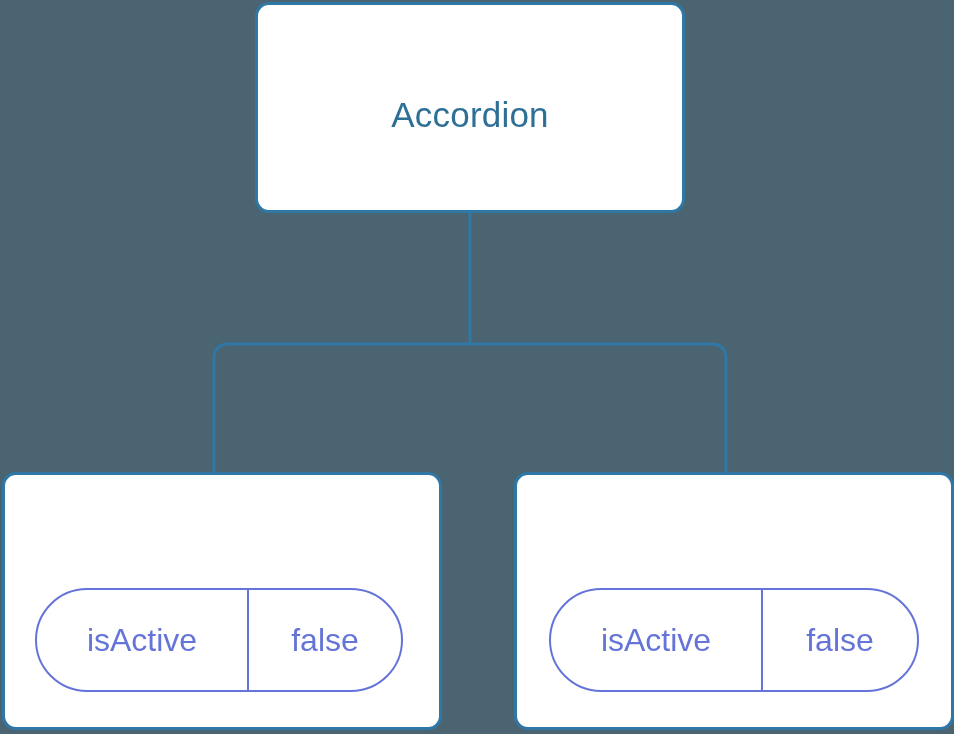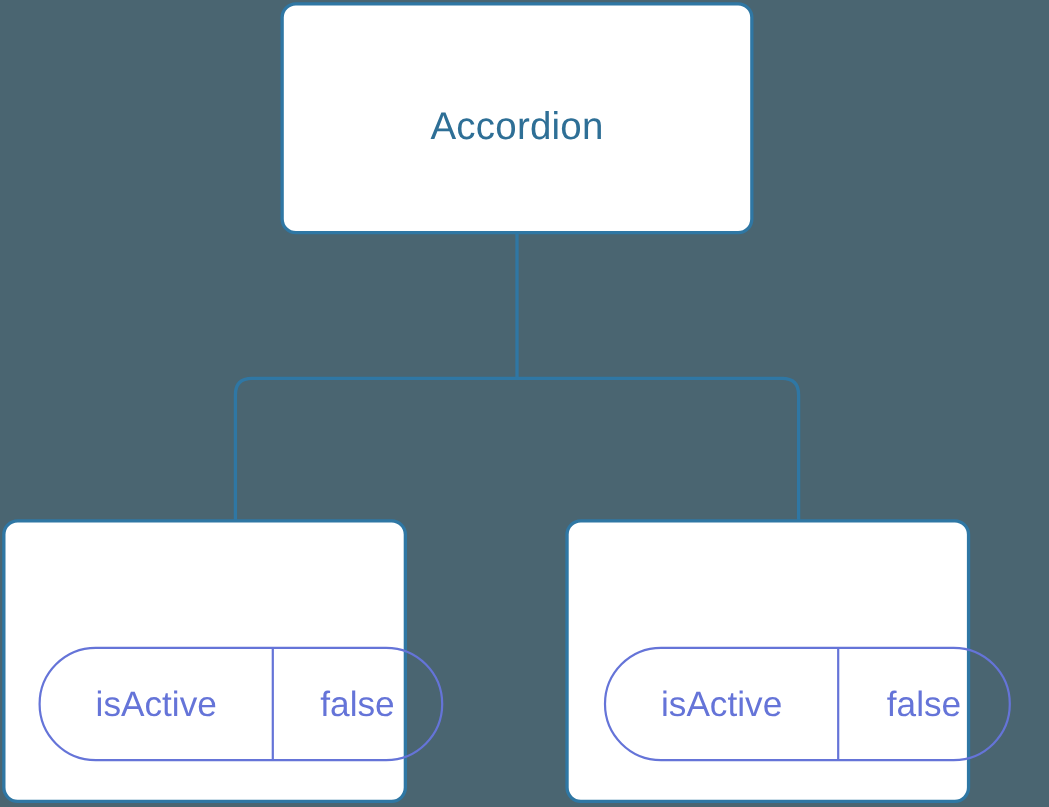--- a/index.html
+++ b/index.html
@@ -62,21 +62,21 @@
     width: 430px;
     height: 211px;
   }
   #node-accordion .node-title {
     top: 92px;
   }
 
   
   .panel-box {
     top: 472px;
-    width: 368px;
+    width: 440px;
     height: 258px;
   }
   #node-panel-left  { left: 2px; }
   #node-panel-right { left: 514px; }
 
   
   .state-pill {
     position: absolute;
     top: 113px;
     left: 30px;

